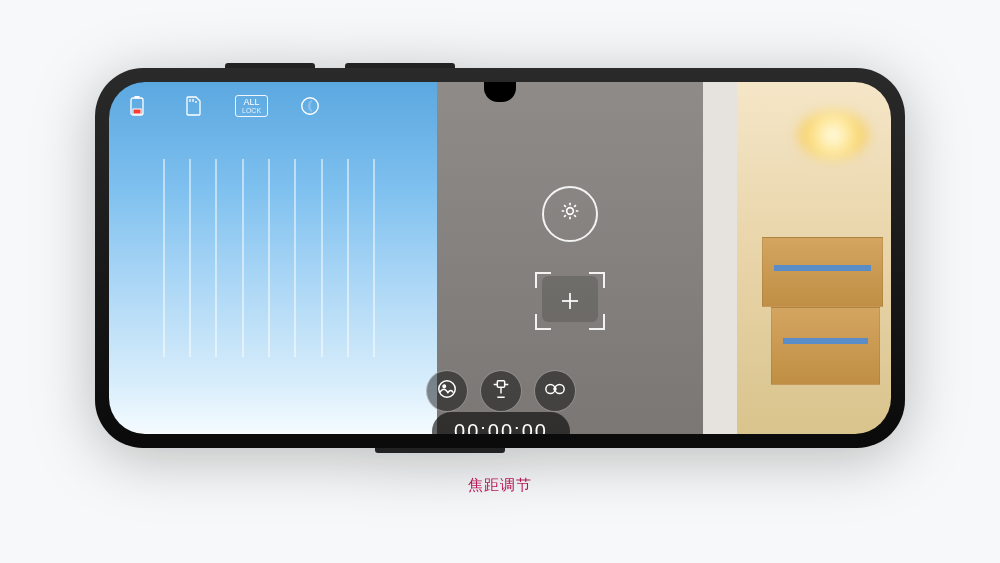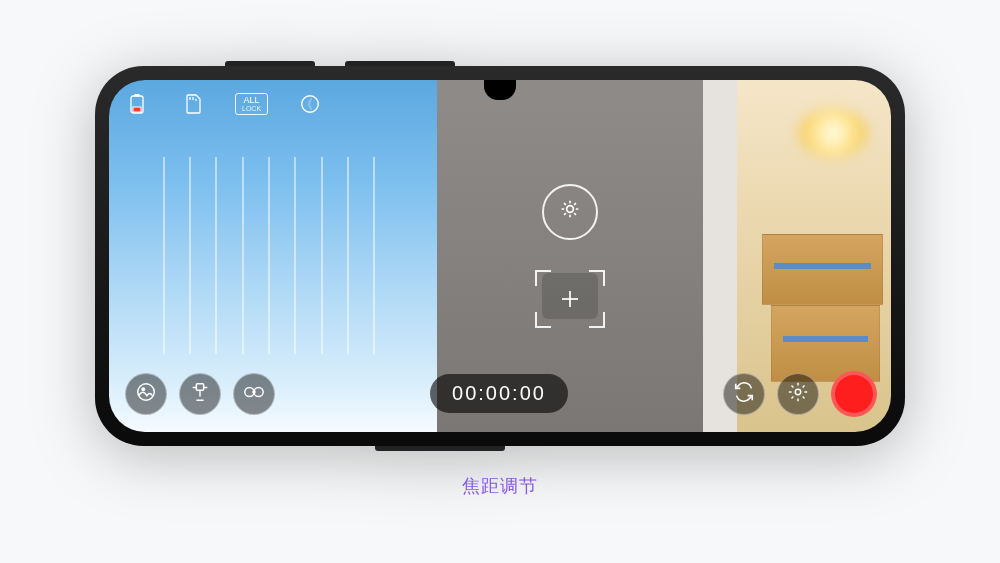--- a/index.html
+++ b/index.html
@@ -143,20 +143,21 @@
       padding:2px 6px; border:1px solid rgba(255,255,255,0.9); border-radius:3px;
       font-size:9px; line-height:1; color:#fff; text-align:center;
     }
     .icon-boxed .sub { font-size:7px; opacity:0.85; display:block; }
 
     
     .bottombar {
       position:absolute; left:16px; right:14px; bottom:12px; height:52px;
       display:flex; align-items:center; justify-content:space-between;
       z-index:40;
+      flex-direction:column;
     }
     .bb-left, .bb-right { display:flex; align-items:center; gap:12px; }
     .round-btn {
       width:42px; height:42px; border-radius:50%;
       background: rgba(0,0,0,0.45);
       border:1px solid rgba(255,255,255,0.4);
       display:flex; align-items:center; justify-content:center;
       color:#fff; cursor:pointer;
     }
     .round-btn svg { stroke:#fff; }
@@ -166,21 +167,21 @@
       cursor:pointer;
     }
     .timer {
       padding:8px 22px; border-radius:24px;
       background:rgba(0,0,0,0.6);
       color:#fff; font-size:20px; letter-spacing:2px;
       font-variant-numeric: tabular-nums;
     }
 
     .caption {
-      margin-top:28px; color:#8b5cf6; font-size:18px; letter-spacing:1px;
+      margin-top:28px; color:#be185d; font-size:15px; letter-spacing:1px;
     }
   </style>
 </head>
 <body>
 
 <div class="phone-wrap">
   <div class="btn-top-left"></div>
   <div class="btn-top-right"></div>
   <div class="btn-bot-right"></div>
   <div class="phone-body">

